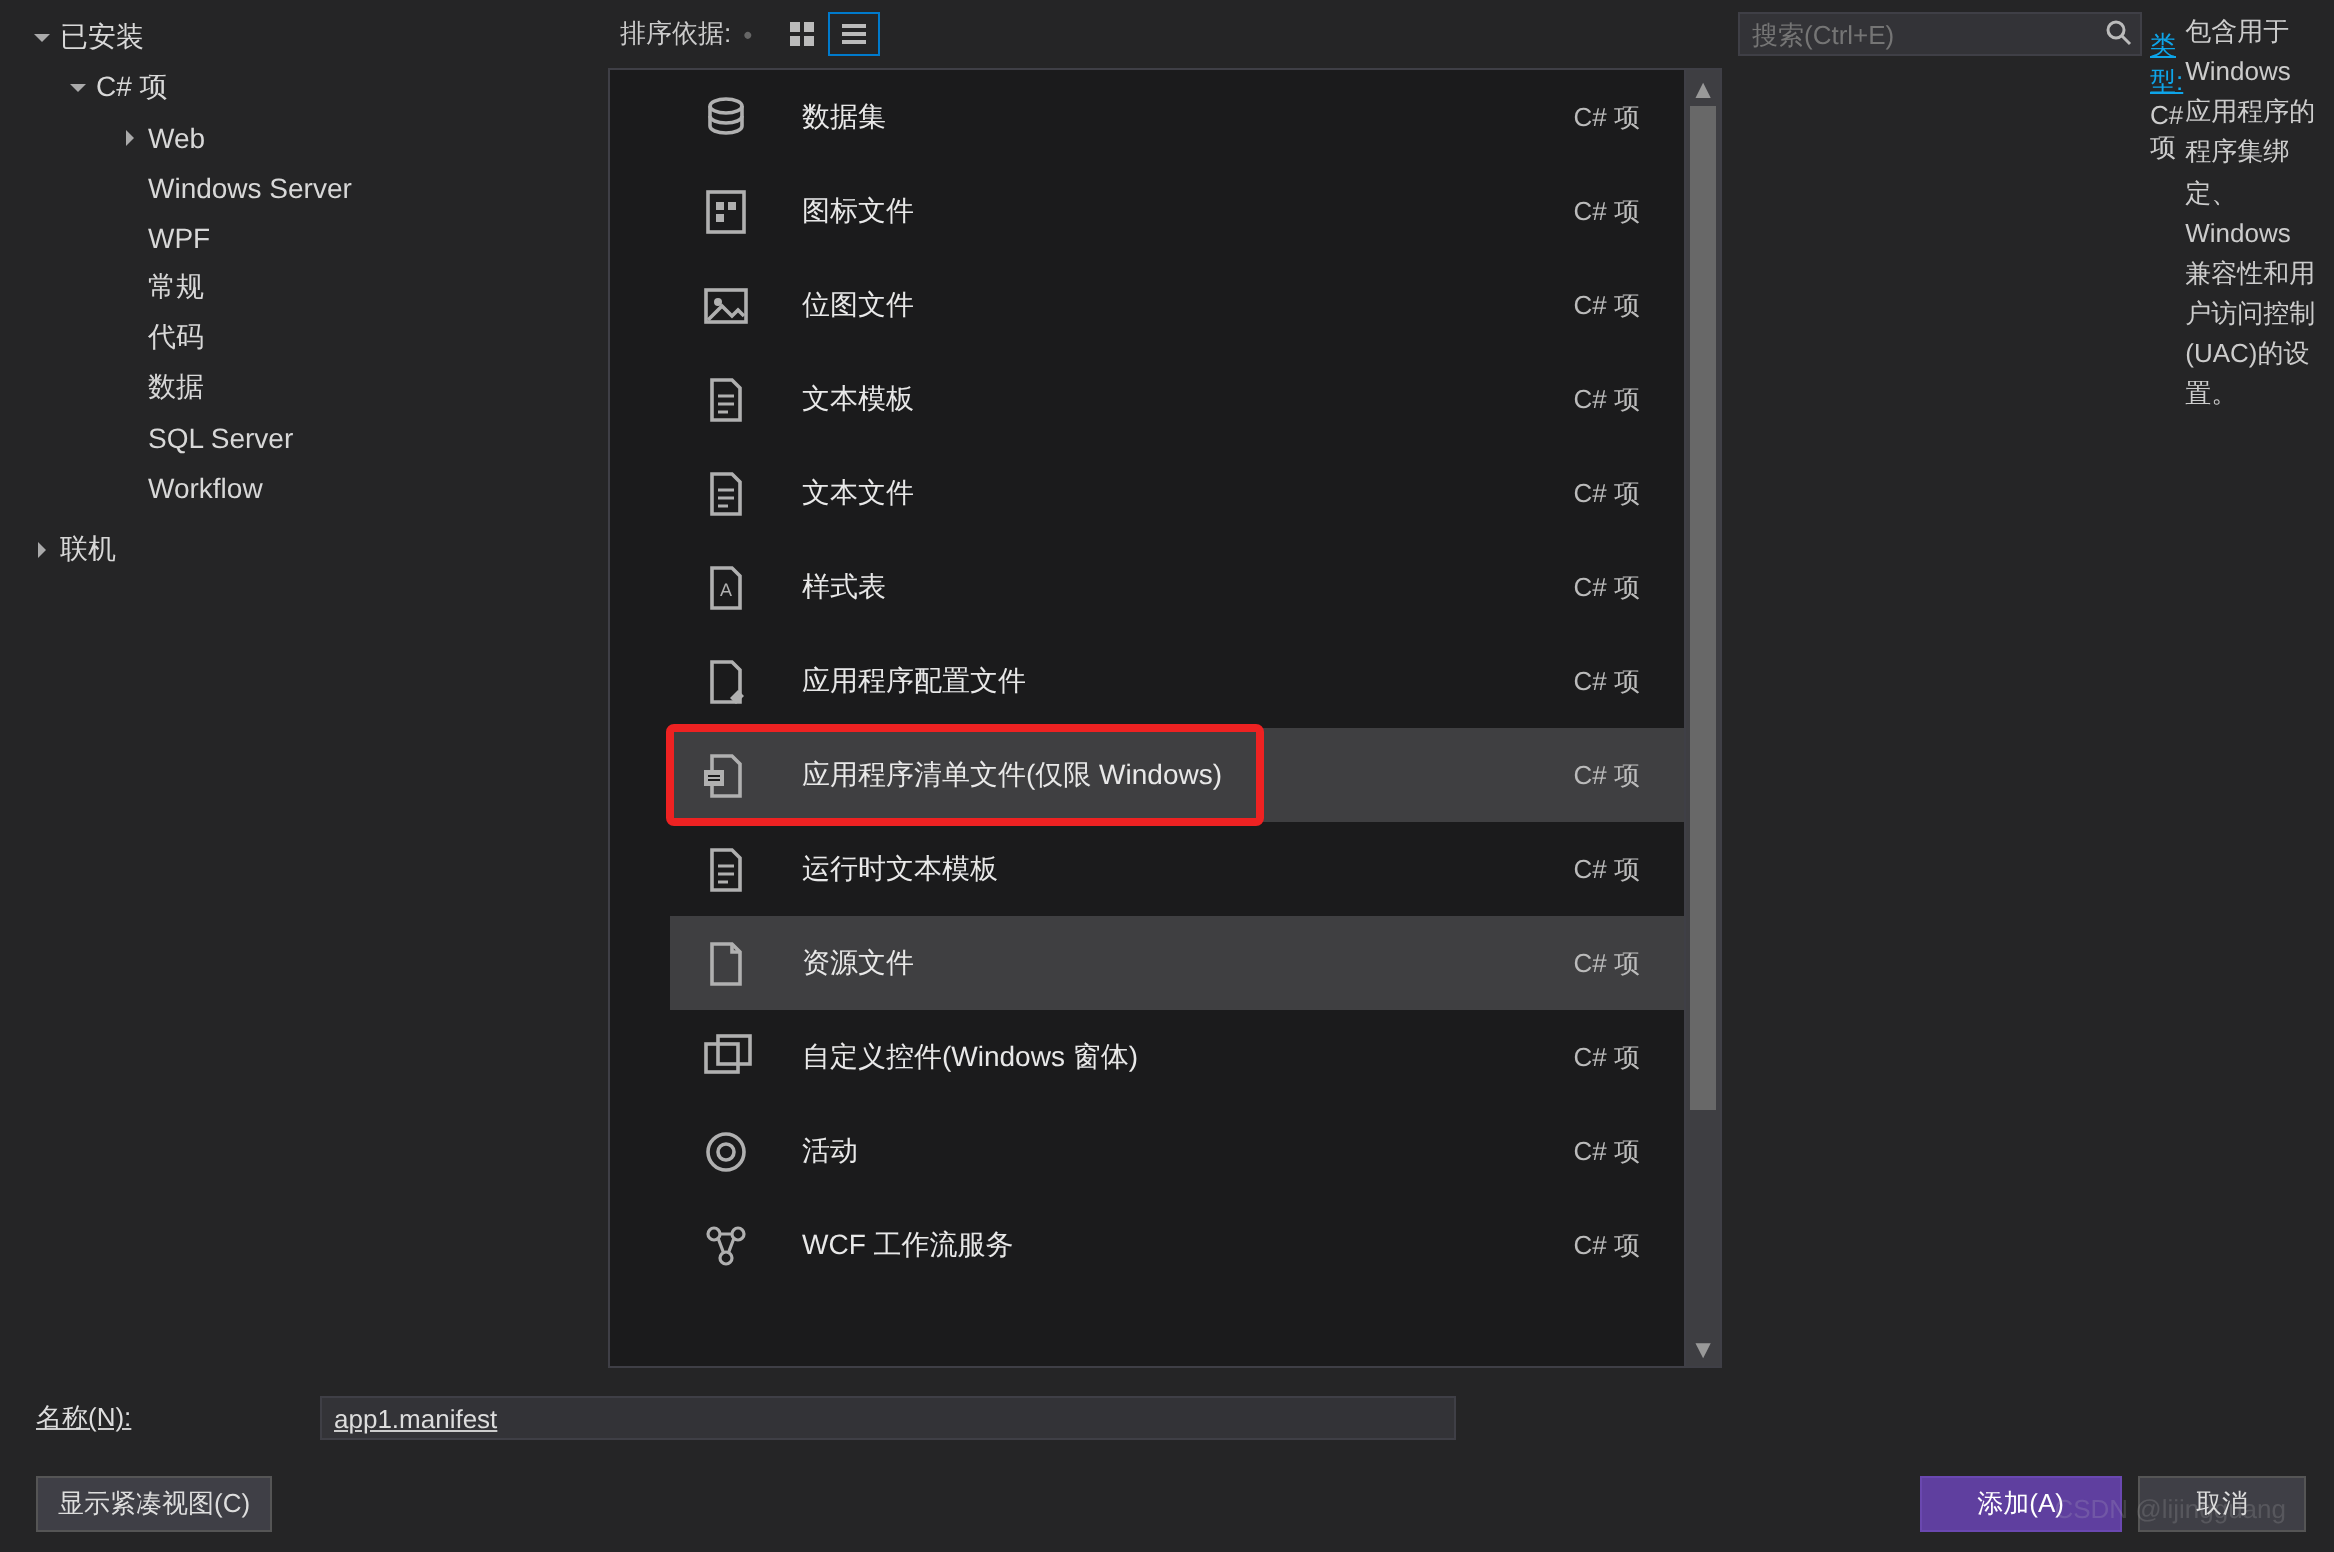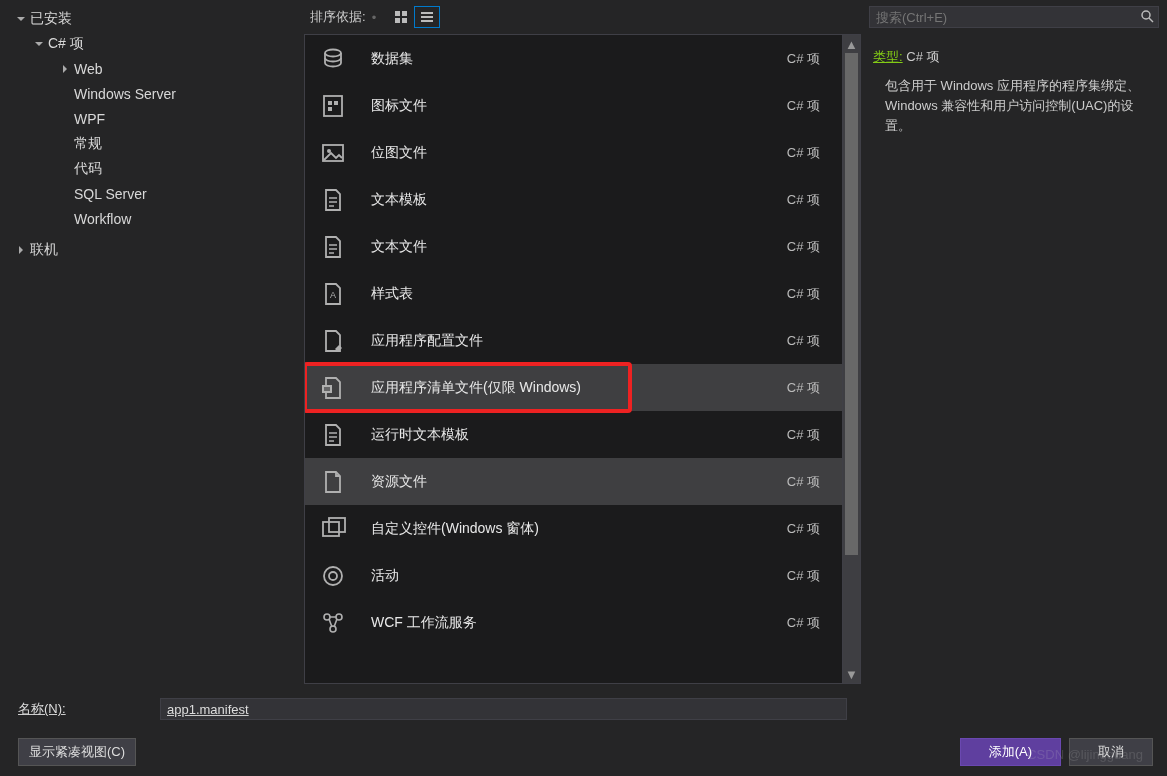--- a/index.html
+++ b/index.html
@@ -62,20 +62,21 @@
 
 .item-area {
   flex: 1; position: relative;
   margin: 4px 0 0 0;
   display: flex;
 }
 .item-list {
   flex: 1; background: #1b1b1c;
   border: 1px solid #3f3f46;
   overflow: hidden;
+  padding-left: 30px;
 }
 .item-row {
   height: 47px; display: flex; align-items: center;
   padding: 0 14px; position: relative;
   cursor: pointer;
 }
 .item-row.hover { background: #3f3f41; }
 .item-row.selected { background: #3f3f41; }
 .item-icon {
   width: 28px; height: 28px; margin-right: 24px;
@@ -100,47 +101,47 @@
 }
 .sb-track { flex: 1; position: relative; }
 .sb-thumb {
   position: absolute; left: 2px; right: 2px;
   background: #686868;
 }
 
 .details {
   width: 306px; background: #252526;
   padding: 6px 8px 0 8px;
-  display: flex; flex-direction: column;
+  display: flex; flex-direction: row;
 }
 .search-row {
   height: 22px; display: flex; align-items: center;
   background: #333337; border: 1px solid #3f3f46;
   padding: 0 4px 0 6px; margin-bottom: 12px;
 }
 .search-row input {
   flex: 1; background: transparent; border: none;
   color: #999; font-size: 13px; outline: none;
   font-family: inherit;
 }
 .search-row .mag { color: #bbb; cursor: pointer; }
 .detail-type { margin: 8px 0 10px 4px; font-size: 13px; }
-.detail-type .lbl { color: #84cc16; text-decoration: underline; }
-.detail-desc { margin: 0 16px; font-size: 13px; color: #ccc; line-height: 1.55; }
+.detail-type .lbl { color: #0ea5e9; text-decoration: underline; }
+.detail-desc { margin: 0 1px; font-size: 13px; color: #ccc; line-height: 1.55; }
 
 .bottom {
   height: 92px; background: #252526;
   padding: 12px 14px 0 18px;
   position: relative;
   text-decoration: underline;
 }
 .name-row { display: flex; align-items: center; height: 26px; }
 .name-label { width: 142px; color: #ddd; font-size: 13px; }
 .name-input {
-  width: 687px; height: 22px;
+  width: 568px; height: 22px;
   background: #333337; border: 1px solid #3f3f46;
   color: #ddd; font-size: 13px; padding: 0 6px;
   font-family: inherit; outline: none;
 }
 .bottom-btns {
   position: absolute; bottom: 10px; left: 18px; right: 14px;
   display: flex; align-items: center;
 }
 .compact-btn {
   padding: 4px 10px; background: #3f3f46; border: 1px solid #555;
@@ -197,20 +198,24 @@
           <span style="width: 16px;"></span>
           <span class="tree-label">WPF</span>
         </div>
         <div class="tree-item indent-2">
           <span style="width: 16px;"></span>
           <span class="tree-label">常规</span>
         </div>
         <div class="tree-item indent-2">
           <span style="width: 16px;"></span>
           <span class="tree-label">代码</span>
+        </div>
+        <div class="tree-item indent-2">
+          <span style="width: 16px;"></span>
+          <span class="tree-label">数据</span>
         </div>
         <div class="tree-item indent-2">
           <span style="width: 16px;"></span>
           <span class="tree-label">SQL Server</span>
         </div>
         <div class="tree-item indent-2">
           <span style="width: 16px;"></span>
           <span class="tree-label">Workflow</span>
         </div>
       </div>

